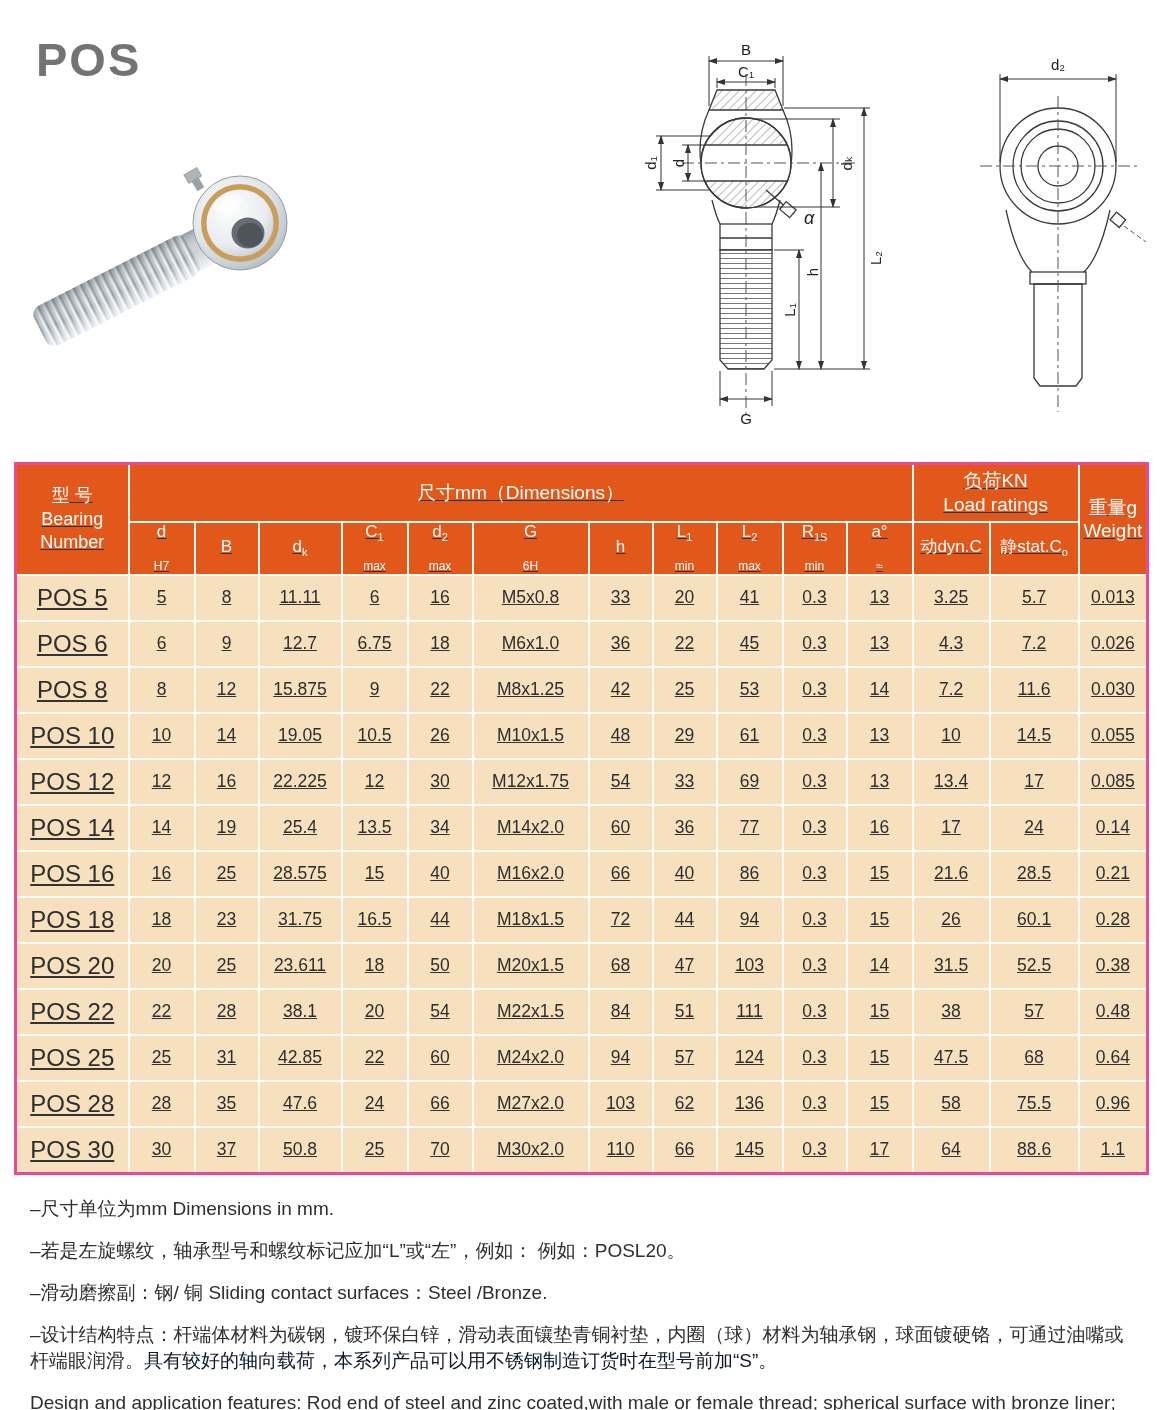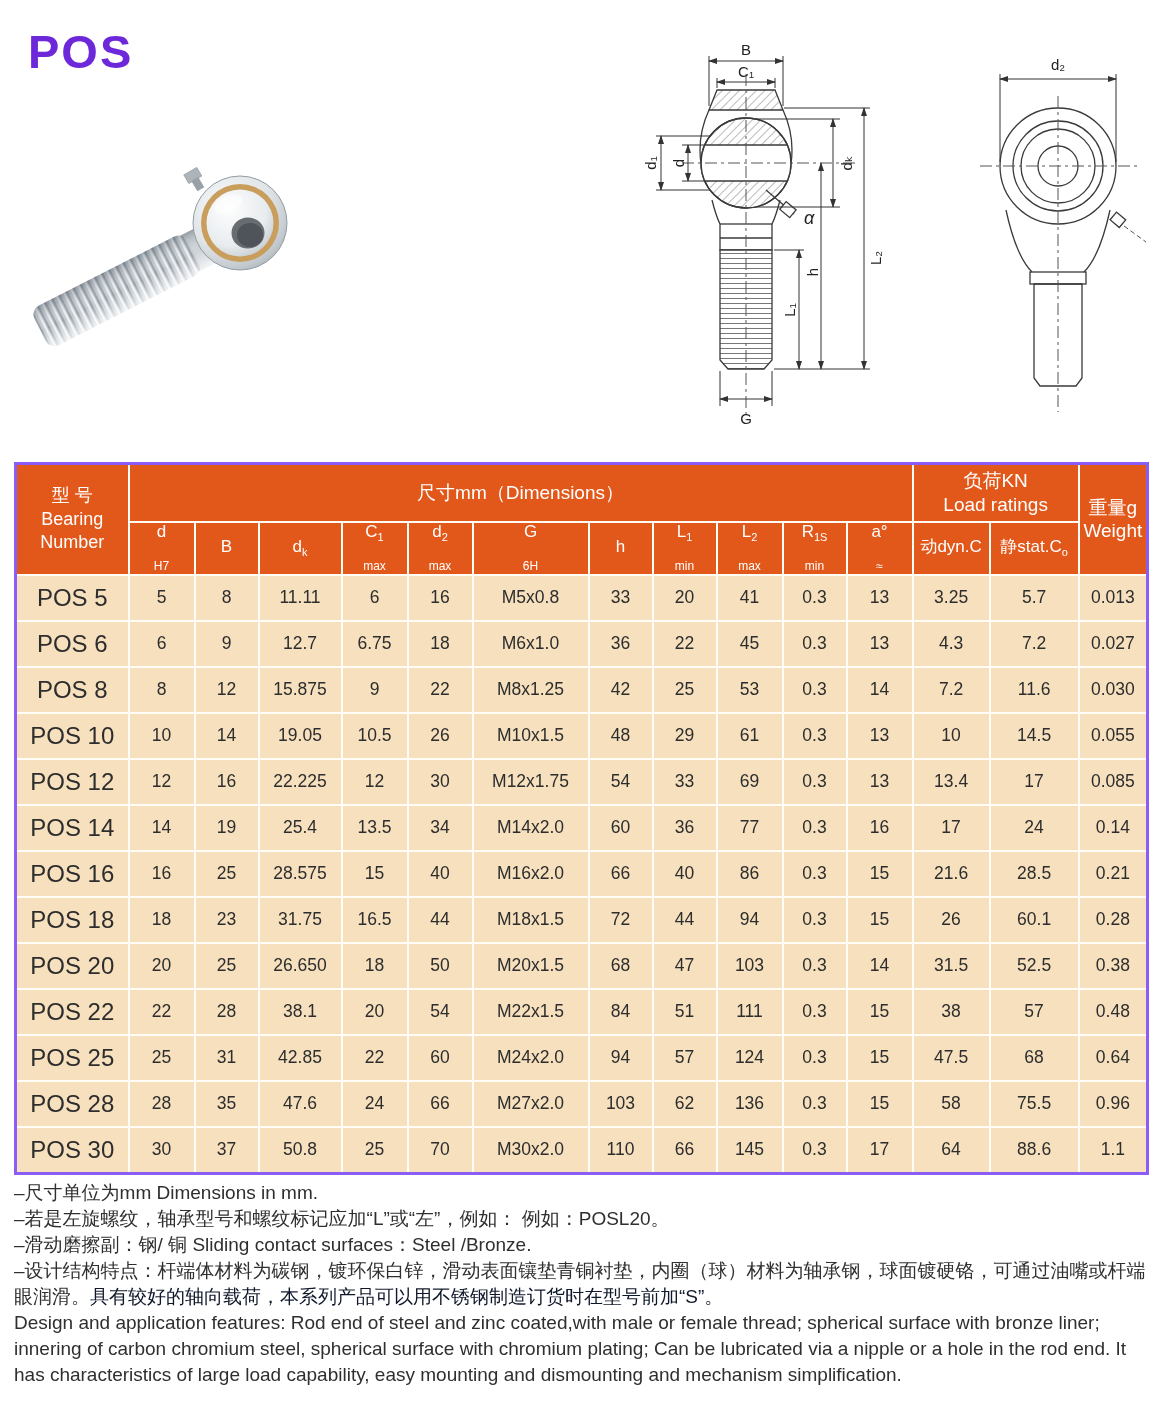--- a/index.html
+++ b/index.html
@@ -1,42 +1,42 @@
 <!DOCTYPE html>
 <html><head>
 <meta charset="utf-8">
 <style>
   html,body{margin:0;padding:0;background:#fff;}
   .page{position:relative;width:1160px;height:1410px;background:#fff;overflow:hidden;
         font-family:"Liberation Sans","DejaVu Sans",sans-serif;color:#333;}
-  .title{position:absolute;left:28px;top:24px;margin:0;font-size:47px;font-weight:bold;
-         color:#6d28d9;letter-spacing:2px;}
+  .title{position:absolute;left:28px;top:24px;margin:8px;font-size:47px;font-weight:bold;
+         color:#737373;letter-spacing:2px;}
   .photo{position:absolute;left:8px;top:138px;}
   .draw-front{position:absolute;left:616px;top:18px;}
   .draw-side{position:absolute;left:968px;top:18px;}
   svg text{font-family:"Liberation Sans","DejaVu Sans",sans-serif;font-size:15px;fill:#222;}
   svg text.it{font-style:italic;font-size:18px;}
 
   table.spec{position:absolute;left:14px;top:462px;width:1132px;border-collapse:collapse;
-             table-layout:fixed;border:3px solid #8b5cf6;}
+             table-layout:fixed;border:3px solid #ec4899;text-decoration:underline;}
   table.spec th,table.spec td{border:2px solid #FFFDF6;padding:0;text-align:center;vertical-align:middle;}
   table.spec thead th{background:#E2581A;color:#fff;font-weight:normal;}
   th.grp{height:56px;font-size:19px;line-height:1.25;}
   th.sub{height:47px;font-size:17px;line-height:1.1;}
   th.sub sub{font-size:11px;}
   th .cn{display:block;font-size:12px;line-height:1.1;margin-top:17px;}
   th .cn:empty{display:none;}
   th .zh{display:block;}
   th.bearing{font-size:18px;line-height:1.3;}
   table.spec td{background:#F6E0BE;height:44px;font-size:17.5px;color:#2d2d2d;}
   tbody td:first-child{font-size:24px;}
 
   .notes{position:absolute;left:14px;top:1180px;width:1136px;font-size:19px;line-height:26px;color:#2f2f2f;}
   .notes .orange{color:#0f172a;}
-  .notes div{margin:0;}
+  .notes div{margin:16px;}
 </style>
 </head>
 <body>
 
 <div class="page">
 
   <h1 class="title">POS</h1>
 
   <svg class="photo" width="340" height="218" viewBox="0 0 340 218">
     <defs>
@@ -256,21 +256,21 @@
           <td>6.75</td>
           <td>18</td>
           <td>M6x1.0</td>
           <td>36</td>
           <td>22</td>
           <td>45</td>
           <td>0.3</td>
           <td>13</td>
           <td>4.3</td>
           <td>7.2</td>
-          <td>0.027</td>
+          <td>0.026</td>
         </tr>
         <tr>
           <td>POS 8</td>
           <td>8</td>
           <td>12</td>
           <td>15.875</td>
           <td>9</td>
           <td>22</td>
           <td>M8x1.25</td>
           <td>42</td>
@@ -364,21 +364,21 @@
           <td>0.3</td>
           <td>15</td>
           <td>26</td>
           <td>60.1</td>
           <td>0.28</td>
         </tr>
         <tr>
           <td>POS 20</td>
           <td>20</td>
           <td>25</td>
-          <td>26.650</td>
+          <td>23.611</td>
           <td>18</td>
           <td>50</td>
           <td>M20x1.5</td>
           <td>68</td>
           <td>47</td>
           <td>103</td>
           <td>0.3</td>
           <td>14</td>
           <td>31.5</td>
           <td>52.5</td>

